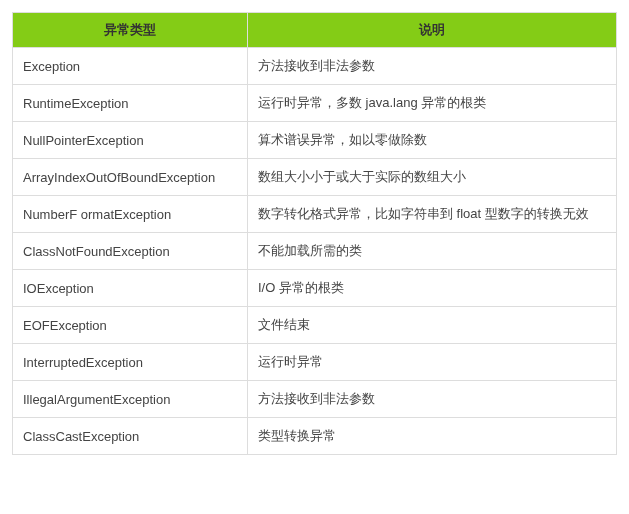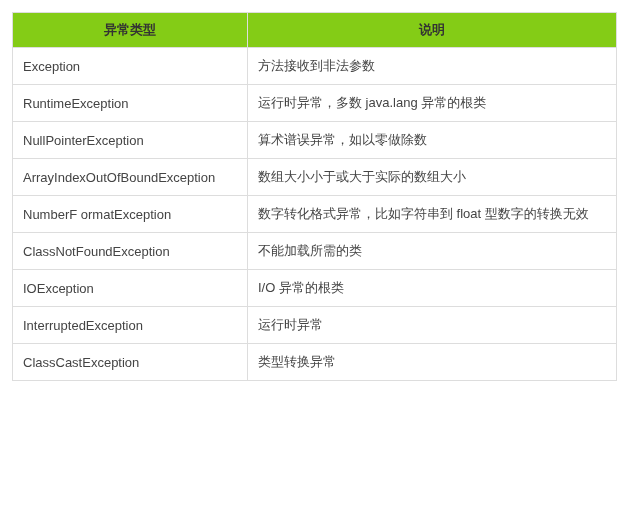--- a/index.html
+++ b/index.html
@@ -76,22 +76,30 @@
         </tr>
         <tr>
           <td>ClassNotFoundException</td>
           <td>不能加载所需的类</td>
         </tr>
         <tr>
           <td>IOException</td>
           <td>I/O 异常的根类</td>
         </tr>
         <tr>
+          <td>EOFException</td>
+          <td>文件结束</td>
+        </tr>
+        <tr>
           <td>InterruptedException</td>
           <td>运行时异常</td>
+        </tr>
+        <tr>
+          <td>IllegalArgumentException</td>
+          <td>方法接收到非法参数</td>
         </tr>
         <tr>
           <td>ClassCastException</td>
           <td>类型转换异常</td>
         </tr>
       </tbody>
   </table>
 
 </div>
 

